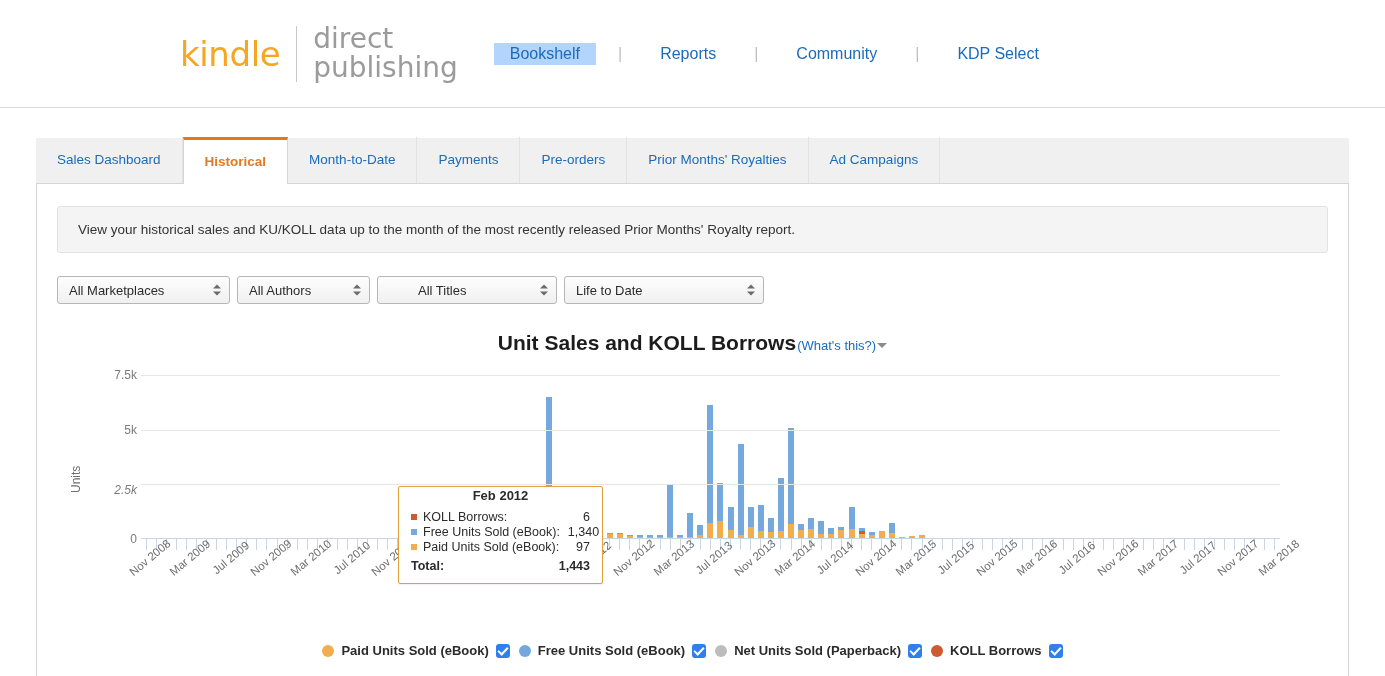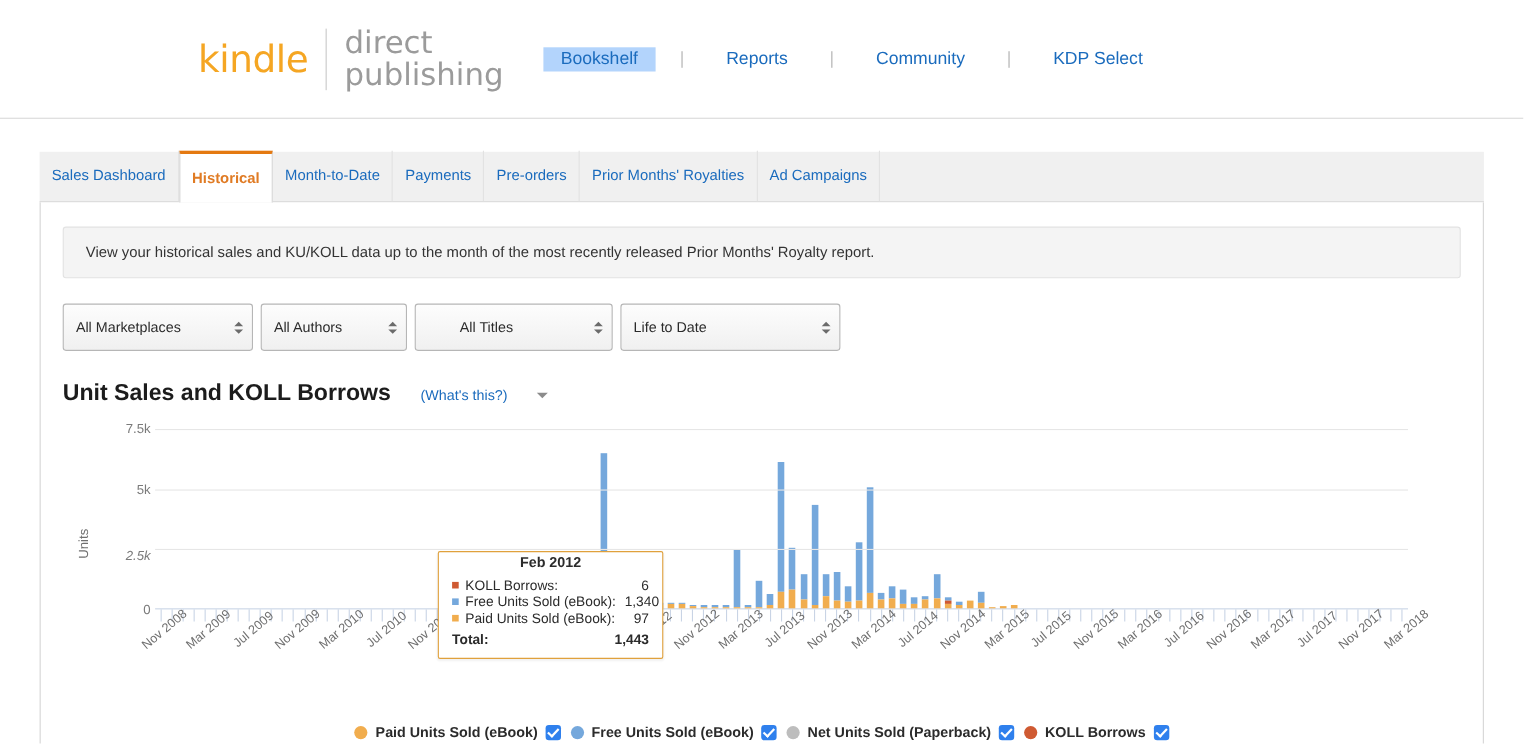--- a/index.html
+++ b/index.html
@@ -58,21 +58,21 @@
     display: flex;
     align-items: flex-end;
     border-bottom: 1px solid #d5d5d5;
     background: #f0f0f0;
     height: 46px;
     margin-top: 30px;
   }
   .tab {
     font-size: 13.5px;
     color: #1a6bbd;
-    padding: 0 11px;
+    padding: 0 21px;
     height: 46px;
     line-height: 46px;
     white-space: nowrap;
     border-right: 1px solid #e2e2e2;
     cursor: pointer;
   }
   .tab.active {
     background: #ffffff;
     color: #e07b24;
     font-weight: bold;
@@ -104,21 +104,21 @@
     color: #333;
   }
 
   
   .filters { display: flex; gap: 7px; margin-top: 23px; }
   .select-box {
     position: relative;
     background: linear-gradient(#fdfdfd, #f0f0f0);
     border: 1px solid #b6b6b6;
     border-radius: 3px;
-    height: 43px;
+    height: 28px;
     font-size: 13px;
     color: #2b2b2b;
     display: flex;
     align-items: center;
     padding: 0 26px 0 11px;
     cursor: pointer;
   }
   .sel-w1 { width: 173px; }
   .sel-w2 { width: 133px; }
   .sel-w3 { width: 180px; padding-left: 40px; }
@@ -135,21 +135,22 @@
     display: block;
   }
   .spin i.up { border-bottom: 4px solid #6b6b6b; }
   .spin i.dn { border-top: 4px solid #6b6b6b; }
 
   
   .chart-title-row {
     margin-top: 27px;
     display: flex;
     align-items: baseline;
-    gap: 27px;
+    gap: 1px;
+    justify-content: center;
   }
   .chart-title { font-size: 21px; font-weight: bold; color: #1c1c1c; }
   .whats-this { font-size: 13px; color: #1a6bbd; cursor: pointer; }
   .caret-down {
     width: 0; height: 0;
     border-left: 5px solid transparent;
     border-right: 5px solid transparent;
     border-top: 5px solid #8c8c8c;
     position: relative; top: -2px;
     cursor: pointer;

